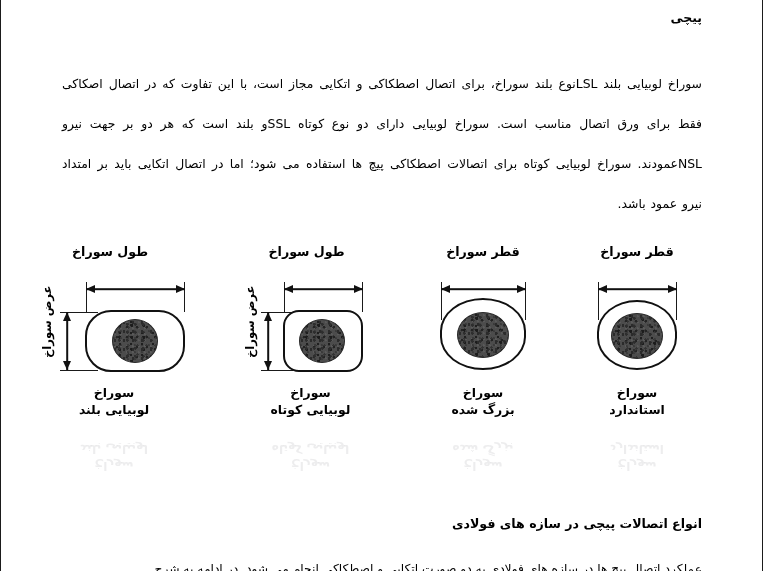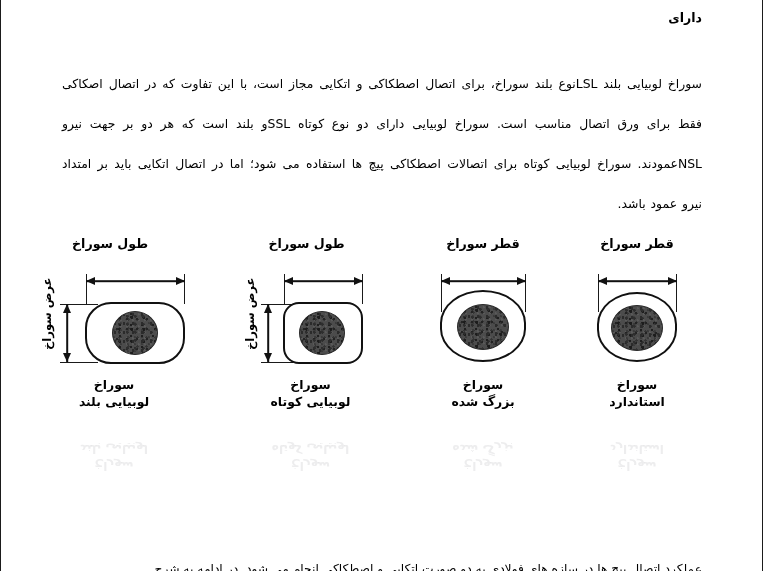--- a/index.html
+++ b/index.html
@@ -80,21 +80,21 @@
   .figure-strip {
     position: absolute;
     top: 228px;
     left: 0;
     width: 763px;
     height: 190px;
   }
 
   .figure {
     position: absolute;
-    top: 8px;
+    top: 16px;
     height: 190px;
   }
 
   .fig-top-label {
     position: absolute;
     top: 0;
     width: 100%;
     text-align: center;
     font-size: 12.6px;
     font-weight: bold;
@@ -227,21 +227,21 @@
     white-space: nowrap;
     filter: blur(0.4px);
   }
 </style>
 </head>
 <body>
 
 <div class="page">
   <div class="content">
 
-    <div class="doc-heading">دارای</div>
+    <div class="doc-heading">پیچی</div>
 
     <p class="body-para">سوراخ لوبیایی بلند LSLنوع بلند سوراخ، برای اتصال اصطکاکی و اتکایی مجاز است، با این تفاوت که در اتصال اصکاکی فقط برای ورق اتصال مناسب است. سوراخ لوبیایی دارای دو نوع کوتاه SSLو بلند است که هر دو بر جهت نیرو NSLعمودند. سوراخ لوبیایی کوتاه برای اتصالات اصطکاکی پیچ ها استفاده می شود؛ اما در اتصال اتکایی باید بر امتداد نیرو عمود باشد.</p>
 
     <div class="figure-strip">
 
       <div class="figure" style="right:52px; width:150px;">
         <div class="fig-top-label">قطر سوراخ</div>
 
         <div class="hole-wrap" style="left:0; top:34px; width:150px; height:92px;">
           <div class="ext-line ext-v" style="left:36px;  top:4px;  height:38px;"></div>
@@ -356,17 +356,18 @@
         <span>سوراخ</span><br><span>بزرگ شده</span>
       </div>
       <div class="ghost" style="right:350px; width:175px; padding-right:16px;">
         <span>سوراخ</span><br><span>لوبیایی کوتاه</span>
       </div>
       <div class="ghost" style="right:530px; width:200px; padding-right:20px;">
         <span>سوراخ</span><br><span>لوبیایی بلند</span>
       </div>
     </div>
 
+    <div class="sub-heading">انواع اتصالات پیچی در سازه های فولادی</div>
 
     <p class="tail-para">عملکرد اتصال پیچ ها در سازه های فولادی به دو صورت اتکایی و اصطکاکی انجام می شود. در ادامه به شرح</p>
 
   </div>
 </div>
 
 </body></html>

